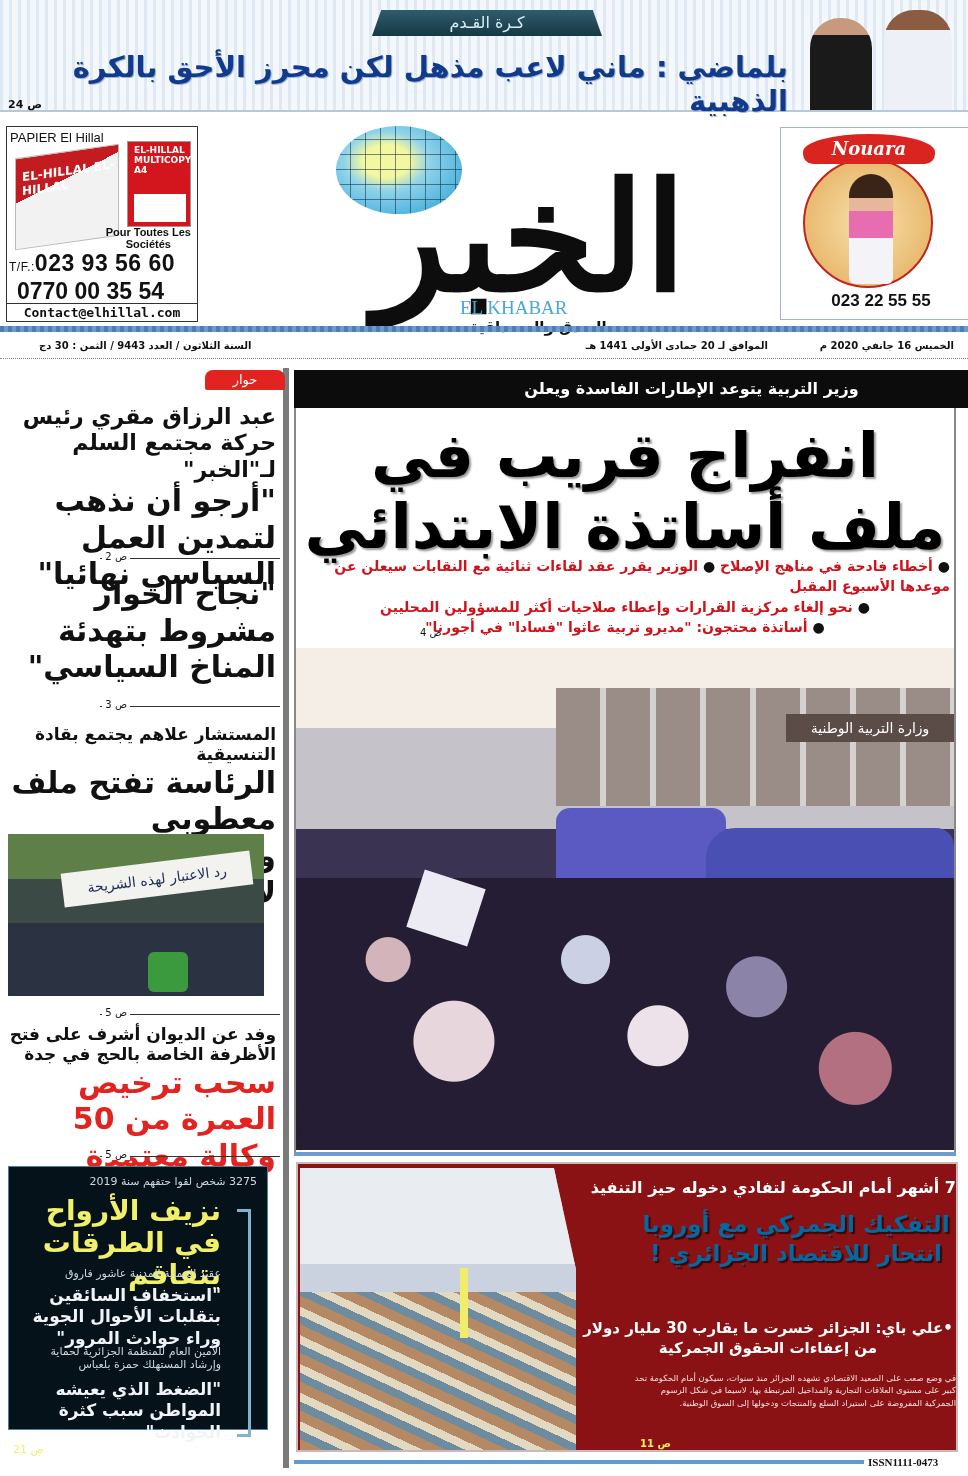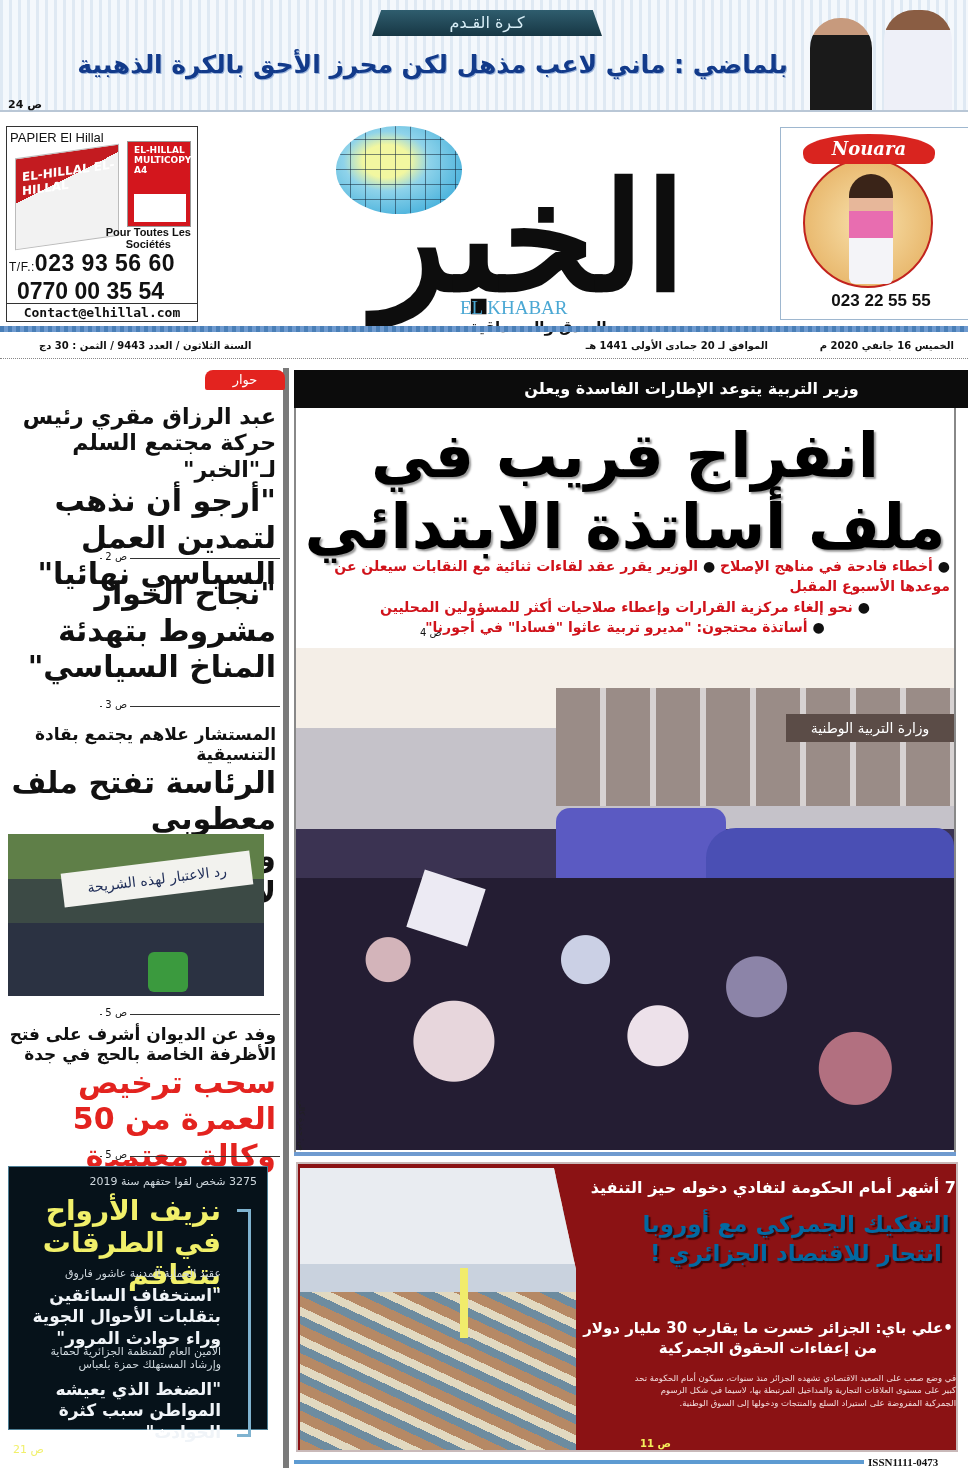--- a/index.html
+++ b/index.html
@@ -15,21 +15,21 @@
     border-bottom: 2px solid #b9c7d6;
   }
   .kicker-tab {
     left: 372px; top: 10px; width: 230px; height: 26px;
     background: linear-gradient(#2f5d6e, #173744);
     color: #d8eef7; font-size: 16px; text-align: center; line-height: 26px;
     clip-path: polygon(4% 0, 96% 0, 100% 100%, 0 100%);
   }
   .top-headline {
     right: 180px; top: 50px; width: 760px; text-align: right;
-    font-family: "DejaVu Sans", sans-serif; font-weight: bold; font-size: 25px;
+    font-family: "DejaVu Sans", sans-serif; font-weight: bold; font-size: 29px;
     color: #123a8a; text-shadow: 1px 1px 0 #9bb3da;
   }
   .top-page { left: 8px; top: 98px; font-size: 11px; font-weight: bold; }
   .players {
     left: 800px; top: 6px; width: 166px; height: 104px;
   }
   .player1 { position: absolute; left: 10px; top: 12px; width: 62px; height: 92px; background: linear-gradient(#c79a7d 0 18%, #1a1a1a 18%); border-radius: 30px 30px 0 0; }
   .player2 { position: absolute; left: 84px; top: 4px; width: 68px; height: 100px; background: linear-gradient(#8a5d43 0 20%, #eef0f8 20%); border-radius: 30px 30px 0 0; }
 
   

